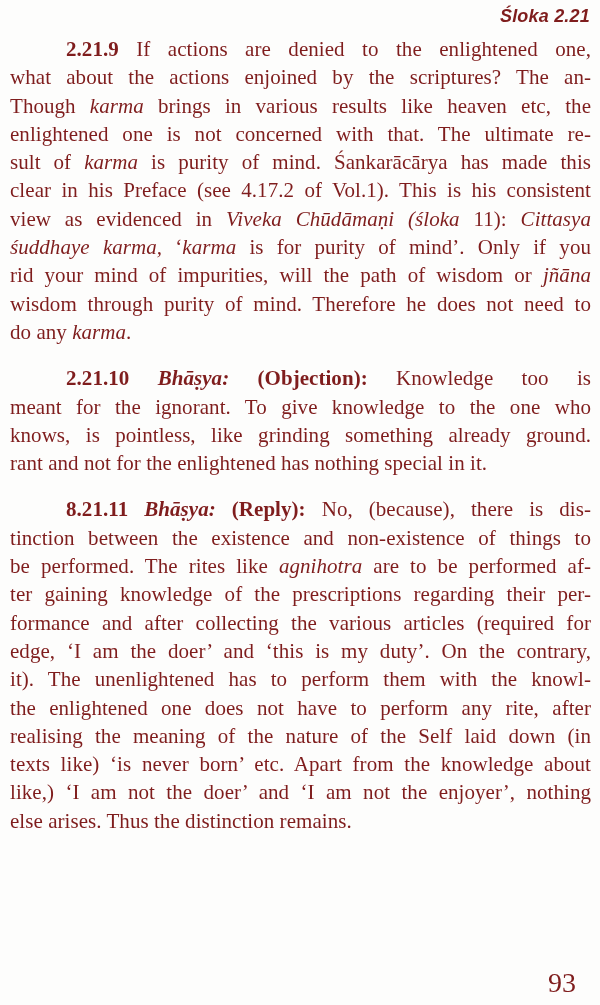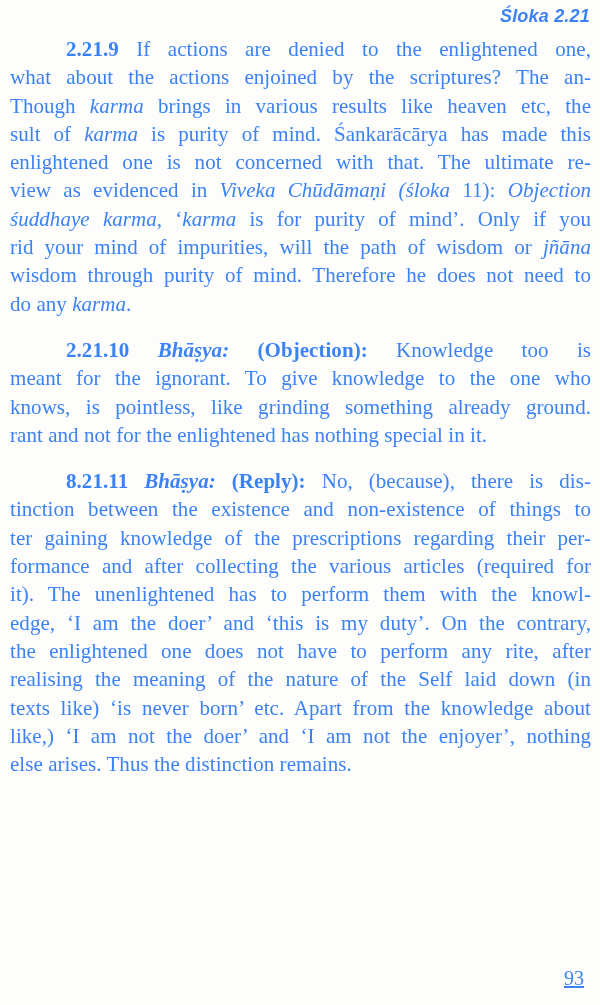--- a/index.html
+++ b/index.html
@@ -3,21 +3,21 @@
 <meta charset="utf-8">
 <style>
   html, body { margin: 0; padding: 0; }
   body { background: #ffffff; }
 
   .page {
     position: relative;
     width: 600px;
     height: 1005px;
     background: #fdfdfc;
-    color: #3b82f6;
+    color: #7f1d1d;
     font-family: "Liberation Serif", serif;
     overflow: hidden;
   }
 
   .running-head {
     position: absolute;
     top: 6px;
     right: 10px;
     font-family: "Liberation Sans", sans-serif;
     font-style: italic;
@@ -47,59 +47,60 @@
   .line.first { padding-left: 56px; }
   .line.last { text-align-last: left; }
 
   .i  { font-style: italic; }
   .b  { font-weight: bold; }
   .bi { font-weight: bold; font-style: italic; }
 
   .folio {
     position: absolute;
     top: 967px;
-    right: 16px;
-    font-size: 20px;
-    text-decoration: underline;
+    right: 24px;
+    font-size: 28px;
   }
 </style>
 </head>
 <body>
 
 <div class="page">
   <div class="running-head">
     <span>Śloka 2.21</span>
   </div>
 
   <main class="body-text" id="paragraphs">
       <div class="para">
         <div class="line first"><span class="b">2.21.9</span><span> If actions are denied to the enlightened one,</span></div>
         <div class="line"><span>what about the actions enjoined by the scriptures? The an-</span></div>
         <div class="line"><span>Though </span><span class="i">karma</span><span> brings in various results like heaven etc, the</span></div>
+        <div class="line"><span>enlightened one is not concerned with that. The ultimate re-</span></div>
         <div class="line"><span>sult of </span><span class="i">karma</span><span> is purity of mind. Śankarācārya has made this</span></div>
-        <div class="line"><span>enlightened one is not concerned with that. The ultimate re-</span></div>
-        <div class="line"><span>view as evidenced in </span><span class="i">Viveka Chūdāmaṇi (śloka</span><span> 11): </span><span class="i">Objection</span></div>
+        <div class="line"><span>clear in his Preface (see 4.17.2 of Vol.1). This is his consistent</span></div>
+        <div class="line"><span>view as evidenced in </span><span class="i">Viveka Chūdāmaṇi (śloka</span><span> 11): </span><span class="i">Cittasya</span></div>
         <div class="line"><span class="i">śuddhaye karma,</span><span> ‘</span><span class="i">karma</span><span> is for purity of mind’. Only if you</span></div>
         <div class="line"><span>rid your mind of impurities, will the path of wisdom or </span><span class="i">jñāna</span></div>
         <div class="line"><span>wisdom through purity of mind. Therefore he does not need to</span></div>
         <div class="line last"><span>do any </span><span class="i">karma</span><span>.</span></div>
       </div>
       <div class="para">
         <div class="line first"><span class="b">2.21.10 </span><span class="bi">Bhāṣya:</span><span class="b"> (Objection):</span><span> Knowledge too is</span></div>
         <div class="line"><span>meant for the ignorant. To give knowledge to the one who</span></div>
         <div class="line"><span>knows, is pointless, like grinding something already ground.</span></div>
         <div class="line last"><span>rant and not for the enlightened has nothing special in it.</span></div>
       </div>
       <div class="para">
         <div class="line first"><span class="b">8.21.11 </span><span class="bi">Bhāṣya:</span><span class="b"> (Reply):</span><span> No, (because), there is dis-</span></div>
         <div class="line"><span>tinction between the existence and non-existence of things to</span></div>
+        <div class="line"><span>be performed. The rites like </span><span class="i">agnihotra</span><span> are to be performed af-</span></div>
         <div class="line"><span>ter gaining knowledge of the prescriptions regarding their per-</span></div>
         <div class="line"><span>formance and after collecting the various articles (required for</span></div>
+        <div class="line"><span>edge, ‘I am the doer’ and ‘this is my duty’. On the contrary,</span></div>
         <div class="line"><span>it). The unenlightened has to perform them with the knowl-</span></div>
-        <div class="line"><span>edge, ‘I am the doer’ and ‘this is my duty’. On the contrary,</span></div>
         <div class="line"><span>the enlightened one does not have to perform any rite, after</span></div>
         <div class="line"><span>realising the meaning of the nature of the Self laid down (in</span></div>
         <div class="line"><span>texts like) ‘is never born’ etc. Apart from the knowledge about</span></div>
         <div class="line"><span>like,) ‘I am not the doer’ and ‘I am not the enjoyer’, nothing</span></div>
         <div class="line last"><span>else arises. Thus the distinction remains.</span></div>
       </div>
     </main>
 
   <div class="folio">93</div>
 </div>

